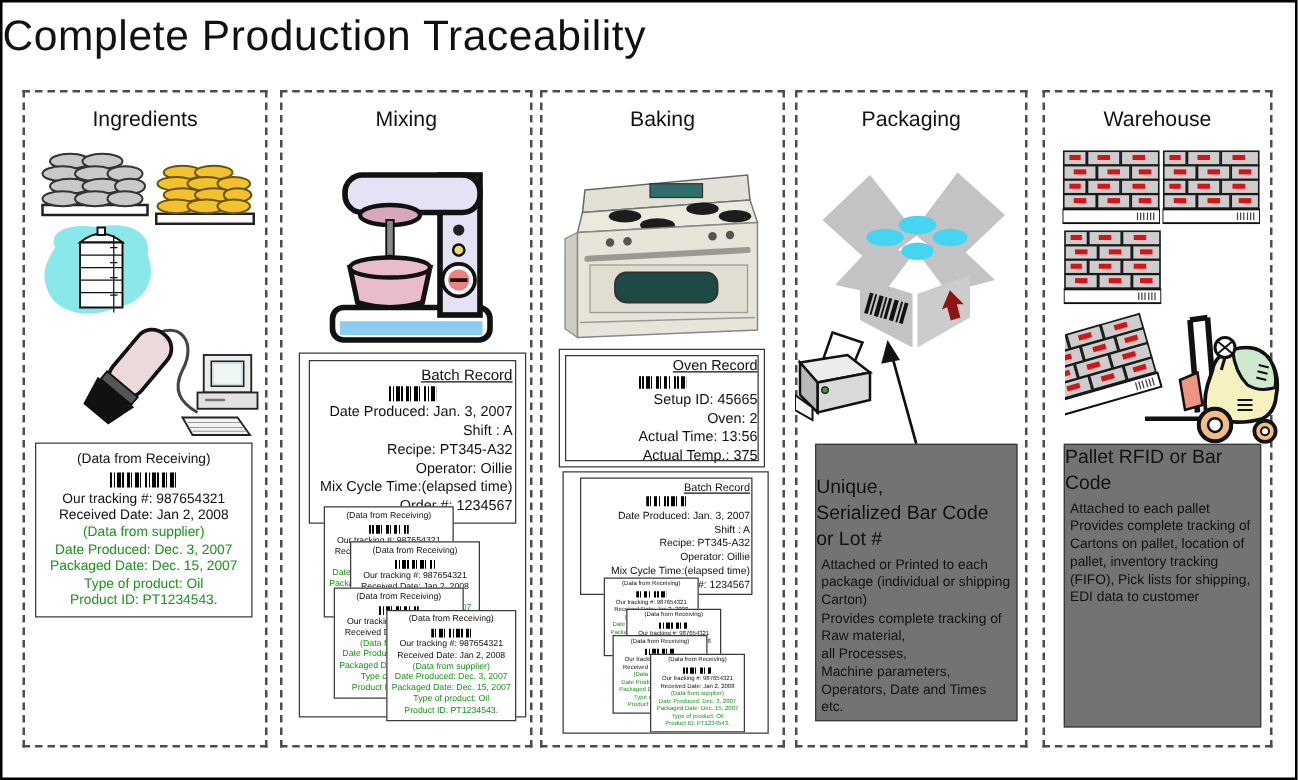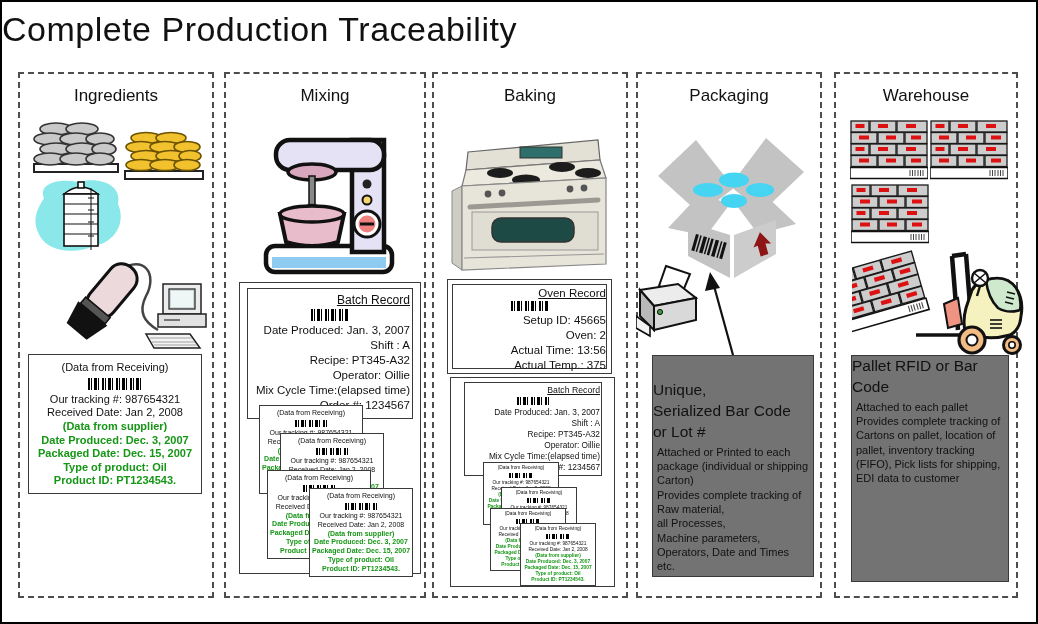--- a/index.html
+++ b/index.html
@@ -7,21 +7,21 @@
   body { background:#fff; font-family:"Liberation Sans", sans-serif; color:var(--ink); }
   .stage { position:relative; width:1038px; height:624px; background:#fff; border:2px solid #000; overflow:hidden; }
   .title { position:absolute; top:8px; left:0; width:100%; text-align:left; font-size:34px; letter-spacing:.5px; }
   .col { position:absolute; top:70px; height:526px; border:2px dashed var(--dash); background:#fff; }
   .col-h { position:absolute; top:12px; left:0; width:100%; text-align:center; font-size:17px; }
   .abs { position:absolute; }
   .barcode { margin:2px auto; background:repeating-linear-gradient(90deg,#000 0 2px,#fff 2px 3px,#000 3px 4px,#fff 4px 6px,#000 6px 9px,#fff 9px 10px,#000 10px 11px,#fff 11px 14px); }
   
   .rcard { position:absolute; background:#fff; border:1px solid var(--boxline); text-align:center; }
   .rcard .ln { line-height:1.24em; white-space:nowrap; }
-  .rcard .green { color:var(--green); font-weight:bold; }
+  .rcard .green { color:var(--green); font-weight:normal; }
   .rc-bc { width:32%; height:1.1em; }
   .card-lg { font-size:11px; width:174px; padding:6px 2px 5px; }
   .card-lg .rc-bc { height:12px; margin:3px auto; }
   .card-md { font-size:7px; width:104px; padding:3px 1px; }
   .card-xs { font-size:4.8px; width:76px; padding:2px 1px; }
   
   .batch { position:absolute; background:#fff; border:1px solid var(--boxline); text-align:right; }
   .batch .bt { font-size:1.05em; text-decoration:underline; }
   .batch .ln { line-height:1.32em; white-space:nowrap; }
   .bc-bc { width:24%; height:1em; }

